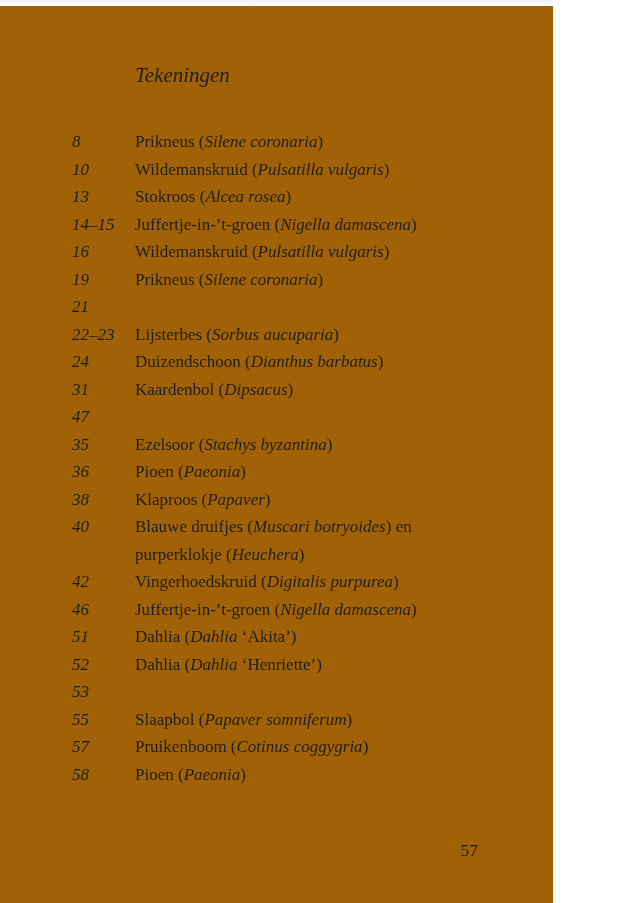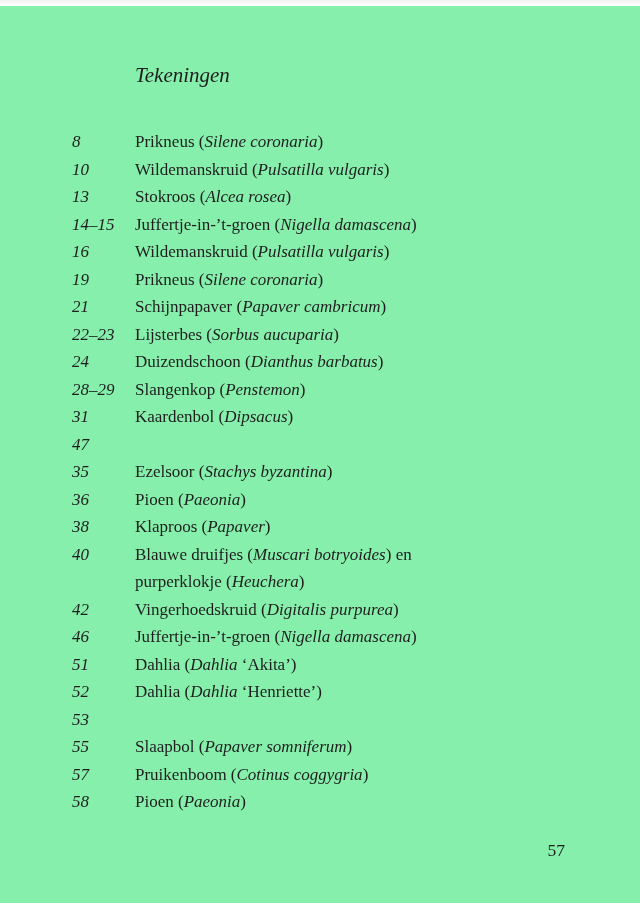--- a/index.html
+++ b/index.html
@@ -2,26 +2,27 @@
 <html><head>
 <meta charset="utf-8">
 <style>
   html, body {
     margin: 0;
     padding: 0;
     background: #ffffff;
   }
   .page {
     position: relative;
-    width: 640px;
+    width: 540px;
     height: 903px;
-    background: #86efac;
+    background: #a16207;
     overflow: hidden;
     font-family: "Liberation Serif", "DejaVu Serif", serif;
     color: #1e1e1e;
+    padding-left: 13px;
   }
   .top-edge {
     position: absolute;
     top: 0; left: 0;
     width: 100%;
     height: 6px;
     background: linear-gradient(to bottom, #f2f2f2, #ffffff);
   }
   .page-title {
     position: absolute;
@@ -90,33 +91,28 @@
       <div class="list-row">
         <span class="row-num">16</span>
         <span class="row-text"><span>Wildemanskruid (</span><em>Pulsatilla vulgaris</em><span>)</span></span>
       </div>
       <div class="list-row">
         <span class="row-num">19</span>
         <span class="row-text"><span>Prikneus (</span><em>Silene coronaria</em><span>)</span></span>
       </div>
       <div class="list-row">
         <span class="row-num">21</span>
-        <span class="row-text"><span>Schijnpapaver (</span><em>Papaver cambricum</em><span>)</span></span>
       </div>
       <div class="list-row">
         <span class="row-num">22–23</span>
         <span class="row-text"><span>Lijsterbes (</span><em>Sorbus aucuparia</em><span>)</span></span>
       </div>
       <div class="list-row">
         <span class="row-num">24</span>
         <span class="row-text"><span>Duizendschoon (</span><em>Dianthus barbatus</em><span>)</span></span>
-      </div>
-      <div class="list-row">
-        <span class="row-num">28–29</span>
-        <span class="row-text"><span>Slangenkop (</span><em>Penstemon</em><span>)</span></span>
       </div>
       <div class="list-row">
         <span class="row-num">31</span>
         <span class="row-text"><span>Kaardenbol (</span><em>Dipsacus</em><span>)</span></span>
       </div>
       <div class="list-row">
         <span class="row-num">47</span>
       </div>
       <div class="list-row">
         <span class="row-num">35</span>

